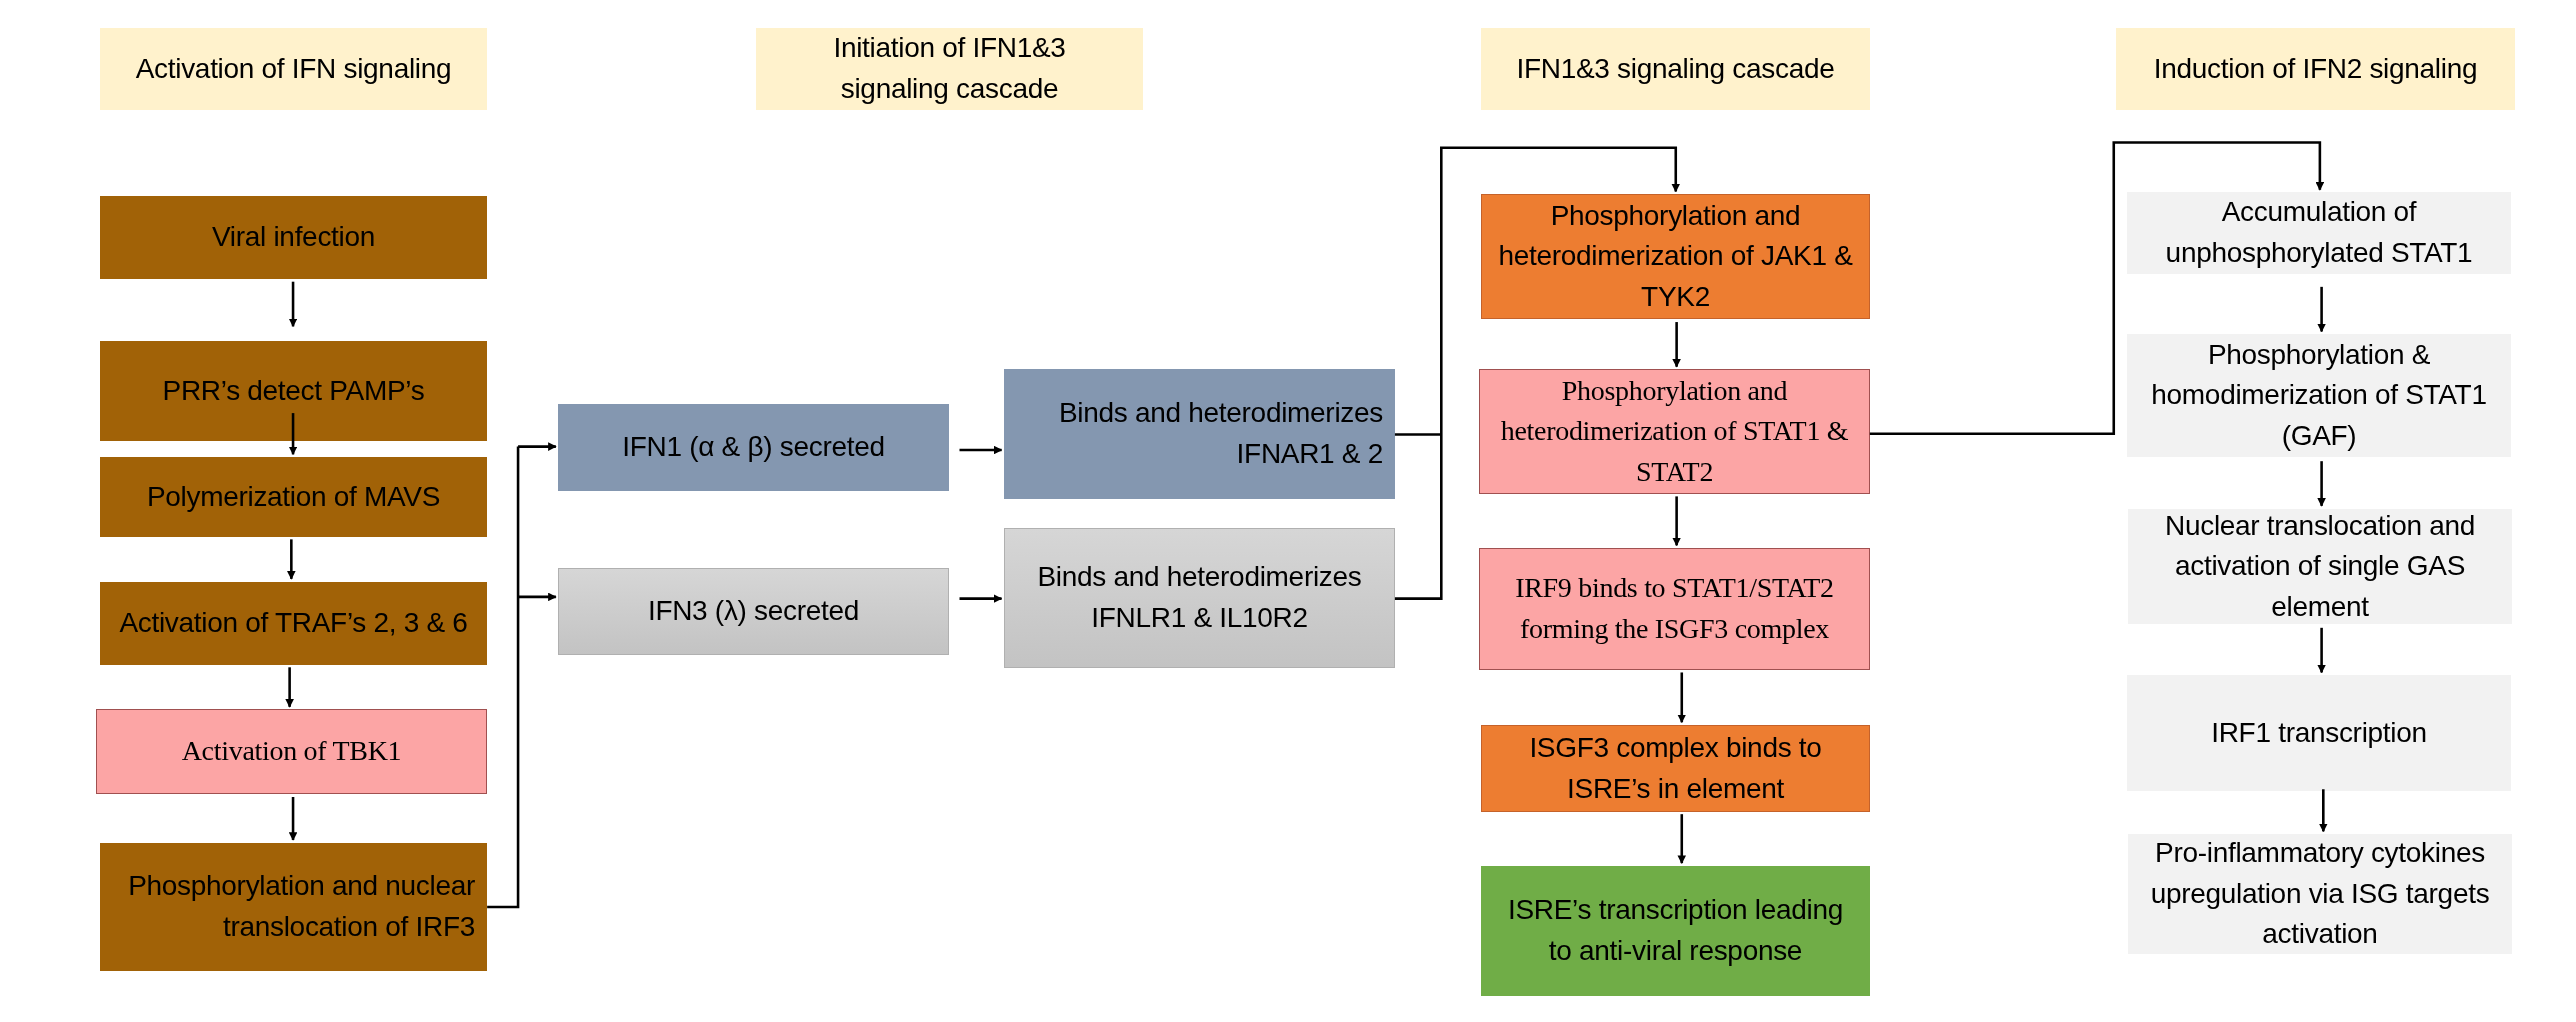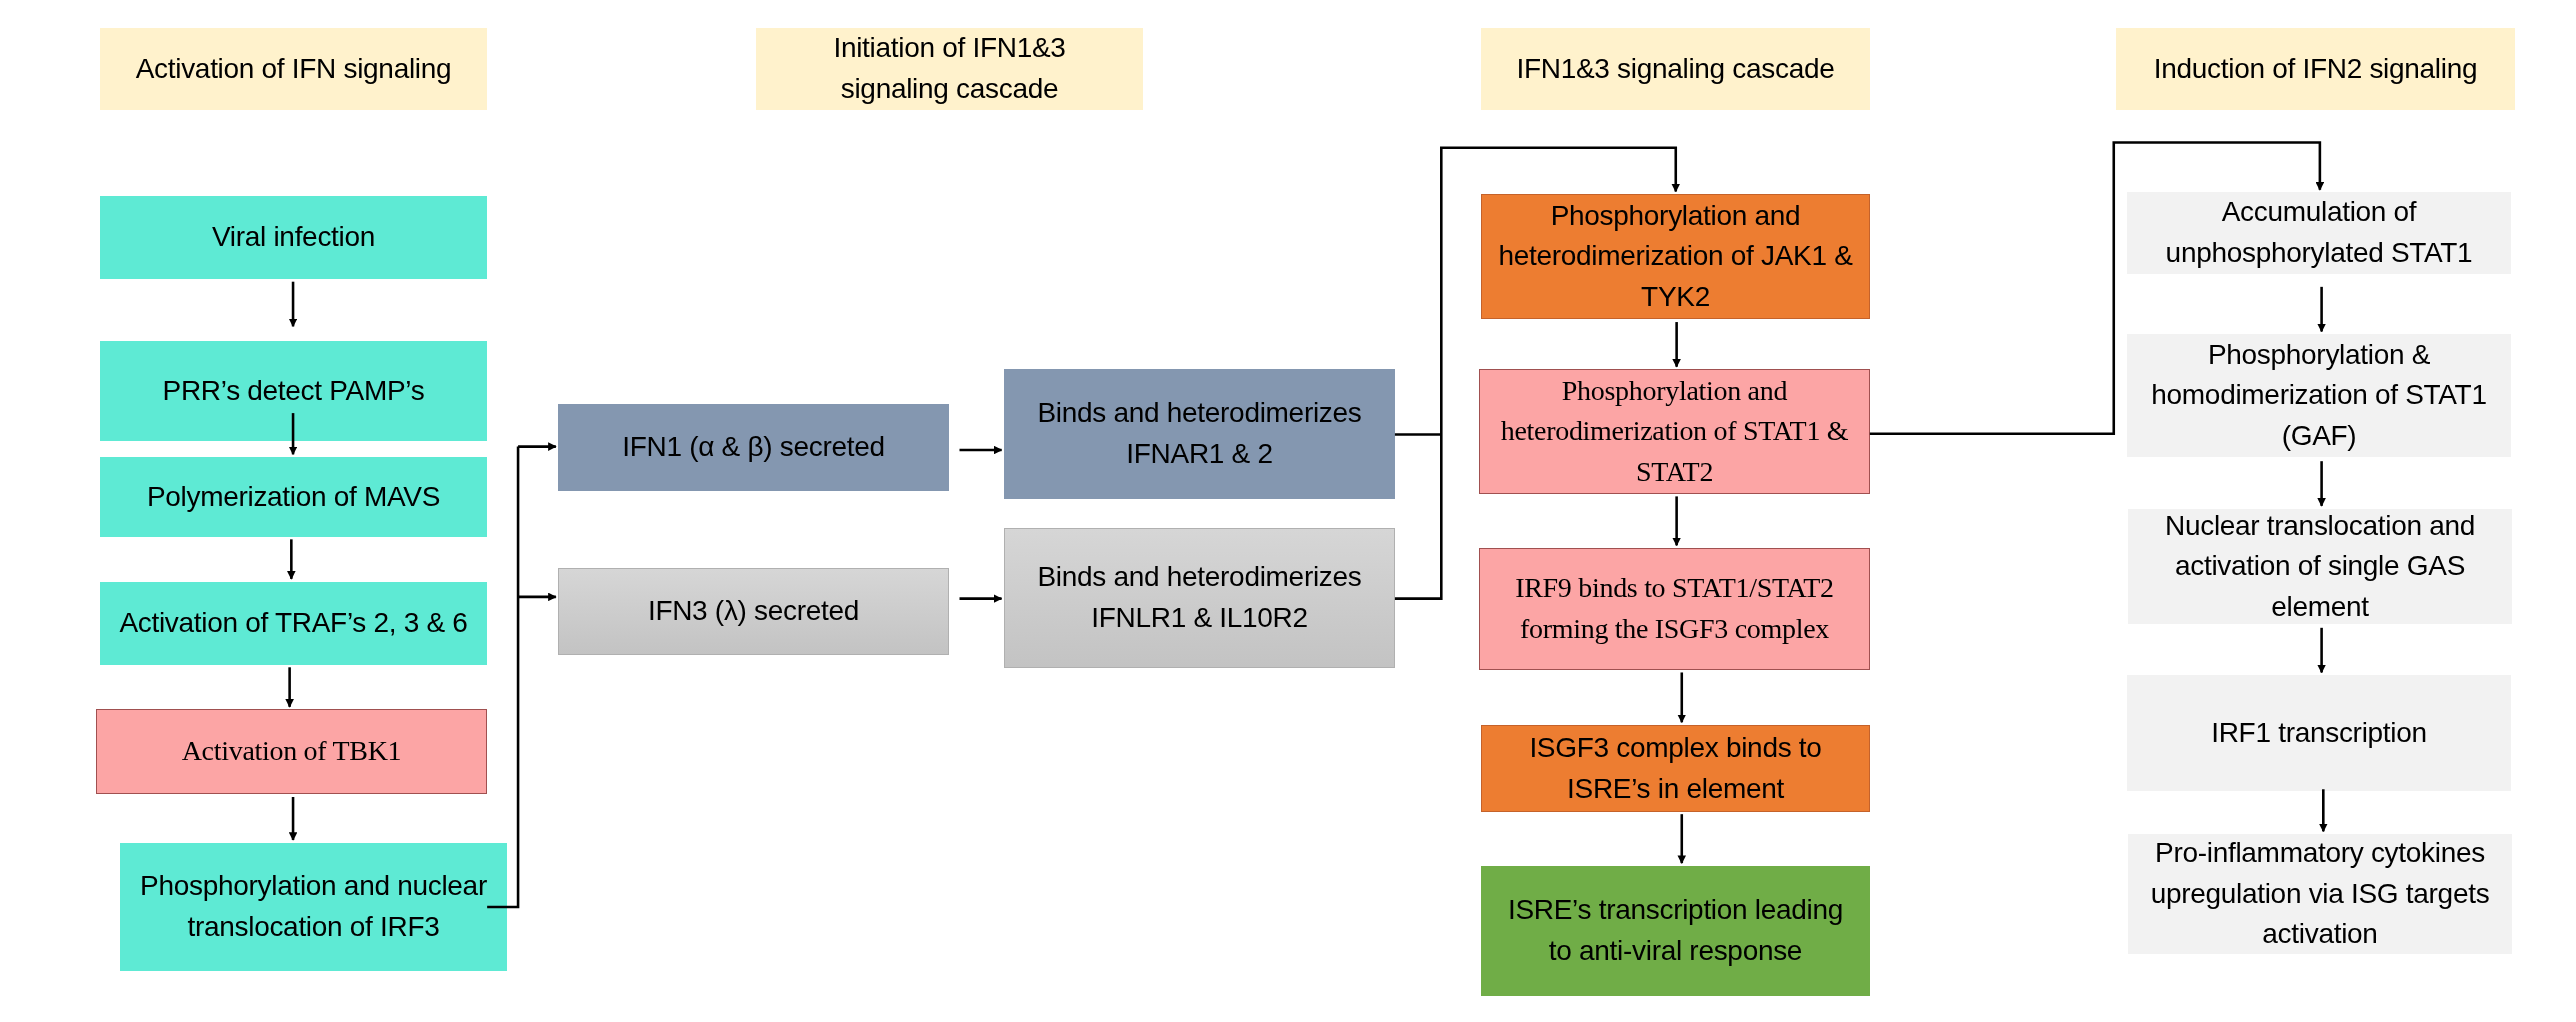--- a/index.html
+++ b/index.html
@@ -2,43 +2,43 @@
 <html style="font-size:13.7px"><head>
 <meta charset="utf-8">
 <style>
   html, body { margin:0; padding:0; background:#ffffff; }
   body { width:2576px; height:1022px; position:relative; overflow:hidden;
          font-family:"Liberation Sans", "DejaVu Sans", sans-serif; }
   .box { position:absolute; display:flex; align-items:center; justify-content:center;
          text-align:center; color:#000; font-size:28px; line-height:1.45; box-sizing:border-box;
          padding:10px 12px; letter-spacing:-0.3px; }
   .hdr { background:#fff2cc; }
-  .blue { background:#5eead4; }
+  .blue { background:#a16207;text-align:right; }
   .red { background:#fca5a5; border:1.7px solid #a05050;font-family:Liberation Serif, serif; }
-  .slate { background:#8497b0; }
+  .slate { background:#8497b0;text-align:right; }
   .grey { background:linear-gradient(#d6d6d6,#c3c3c3); border:1.7px solid #b0b0b0; }
   .orange { background:#ed7d31; border:1.7px solid #c5622a; }
   .green { background:#70ad47; }
   .light { background:#f2f2f2; }
   svg.wires { position:absolute; left:0; top:0; width:2576px; height:1022px; pointer-events:none; }
 </style>
 </head>
 <body>
 
 <div class="box hdr" style="left:100px;top:28px;width:387px;height:82px;">Activation of IFN signaling</div>
 <div class="box hdr" style="left:756px;top:28px;width:387px;height:82px;padding:0 52px;">Initiation of IFN1&amp;3 signaling cascade</div>
 <div class="box hdr" style="left:1481px;top:28px;width:389px;height:82px;">IFN1&amp;3 signaling cascade</div>
 <div class="box hdr" style="left:2116px;top:28px;width:399px;height:82px;">Induction of IFN2 signaling</div>
 
 <div class="box blue" style="left:100px;top:196px;width:387px;height:83px;">Viral infection</div>
 <div class="box blue" style="left:100px;top:329px;width:387px;height:100px;margin-top:12px;">PRR’s detect PAMP’s</div>
 <div class="box blue" style="left:100px;top:457px;width:387px;height:80px;">Polymerization of MAVS</div>
 <div class="box blue" style="left:100px;top:582px;width:387px;height:83px;">Activation of TRAF’s 2, 3 &amp; 6</div>
 <div class="box red" style="left:96px;top:709px;width:391px;height:85px;">Activation of TBK1</div>
-<div class="box blue" style="left:100px;top:843px;width:387px;height:128px;margin-left:20px;">Phosphorylation and nuclear translocation of IRF3</div>
+<div class="box blue" style="left:100px;top:843px;width:387px;height:128px;">Phosphorylation and nuclear translocation of IRF3</div>
 
 <div class="box slate" style="left:558px;top:404px;width:391px;height:87px;">IFN1 (α &amp; β) secreted</div>
 <div class="box grey" style="left:558px;top:568px;width:391px;height:87px;">IFN3 (λ) secreted</div>
 <div class="box slate" style="left:1004px;top:369px;width:391px;height:130px;">Binds and heterodimerizes IFNAR1 &amp; 2</div>
 <div class="box grey" style="left:1004px;top:528px;width:391px;height:140px;">Binds and heterodimerizes IFNLR1 &amp; IL10R2</div>
 
 <div class="box orange" style="left:1481px;top:194px;width:389px;height:125px;">Phosphorylation and heterodimerization of JAK1 &amp; TYK2</div>
 <div class="box red" style="left:1479px;top:369px;width:391px;height:125px;">Phosphorylation and heterodimerization of STAT1 &amp; STAT2</div>
 <div class="box red" style="left:1479px;top:548px;width:391px;height:122px;">IRF9 binds to STAT1/STAT2 forming the ISGF3 complex</div>
 <div class="box orange" style="left:1481px;top:725px;width:389px;height:87px;">ISGF3 complex binds to ISRE’s in element</div>

